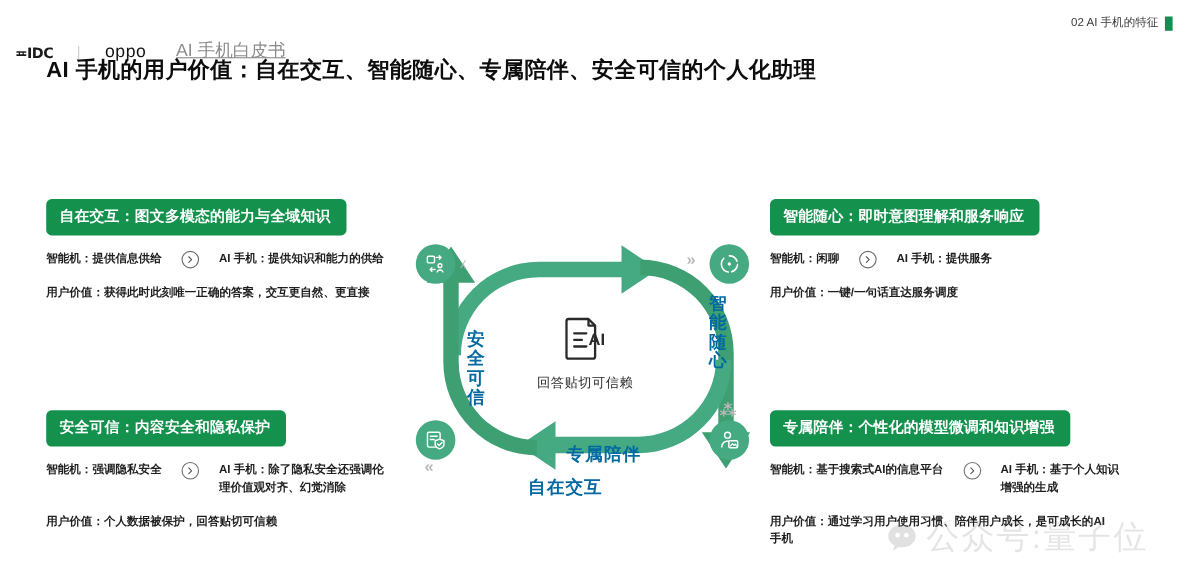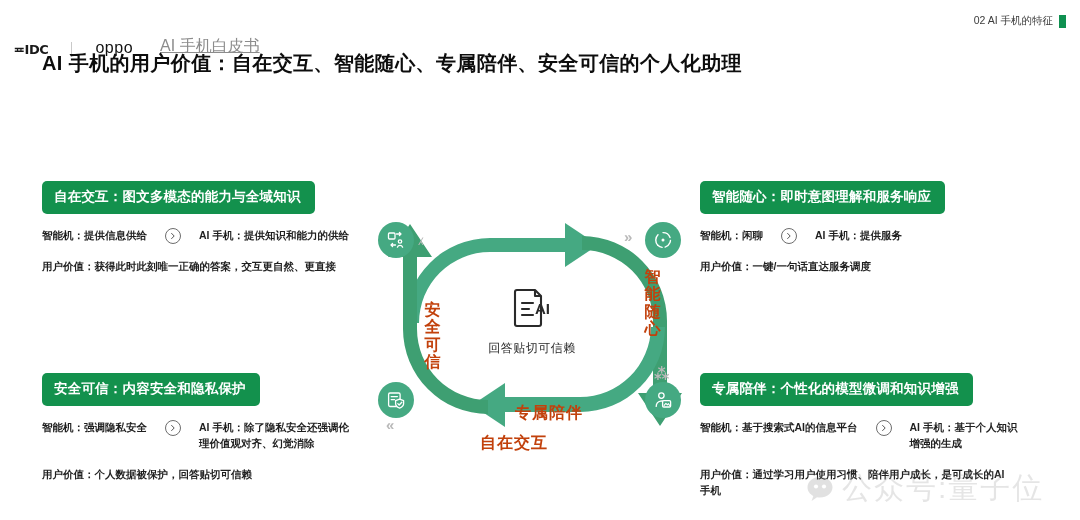--- a/index.html
+++ b/index.html
@@ -56,21 +56,21 @@
 
   .card-a{left:42px;top:181px;width:330px;}
   .card-c{left:42px;top:373px;width:330px;}
   .card-b{left:700px;top:181px;width:330px;}
   .card-d{left:700px;top:373px;width:340px;}
 
   
   .diagram{position:absolute;left:370px;top:205px;width:330px;height:240px;}
   .diagram svg{display:block;}
   .dg-label{
-    position:absolute;color:#c2410c;font-weight:bold;font-size:16px;letter-spacing:1px;
+    position:absolute;color:#0369a1;font-weight:bold;font-size:16px;letter-spacing:1px;
   }
   .dg-top{left:110px;top:228px;}
   .dg-bottom{left:520px;top:404px;}
   .dg-right{left:612px;top:272px;width:22px;line-height:1.08;text-align:center;}
   .dg-left{left:434px;top:303px;width:22px;line-height:1.08;text-align:center;}
   .center-caption{
     position:absolute;left:462px;top:340px;width:140px;text-align:center;
     font-size:12px;color:#2b2b2b;letter-spacing:.5px;
   }
   .center-icon{position:absolute;left:508px;top:284px;width:46px;height:46px;}

